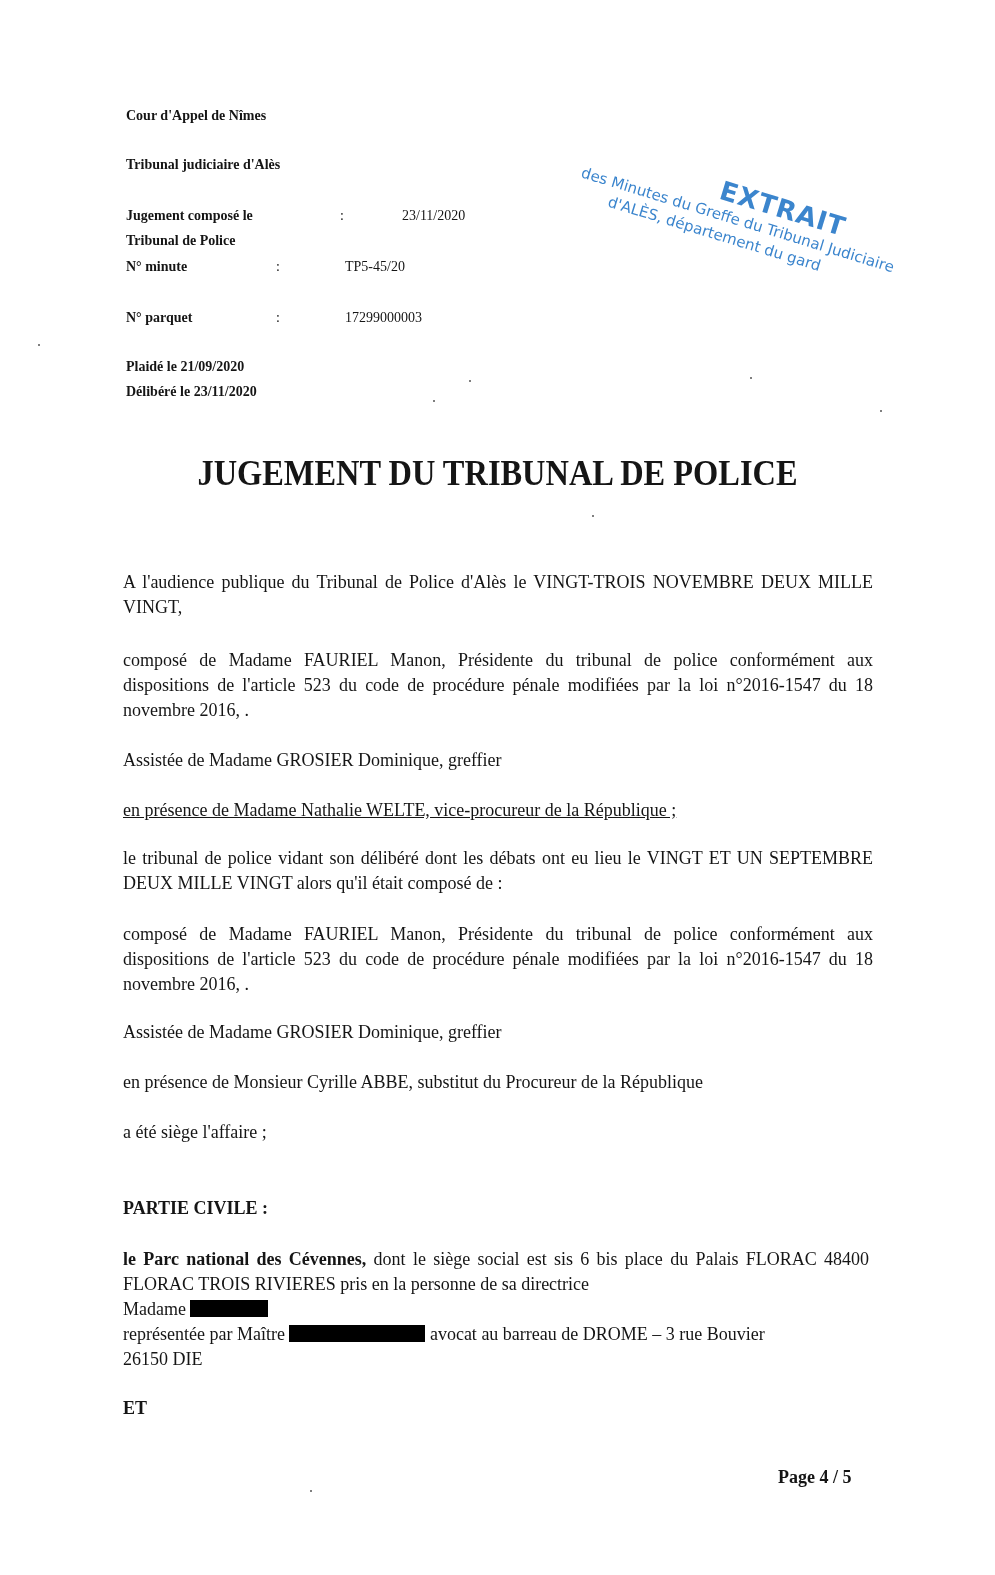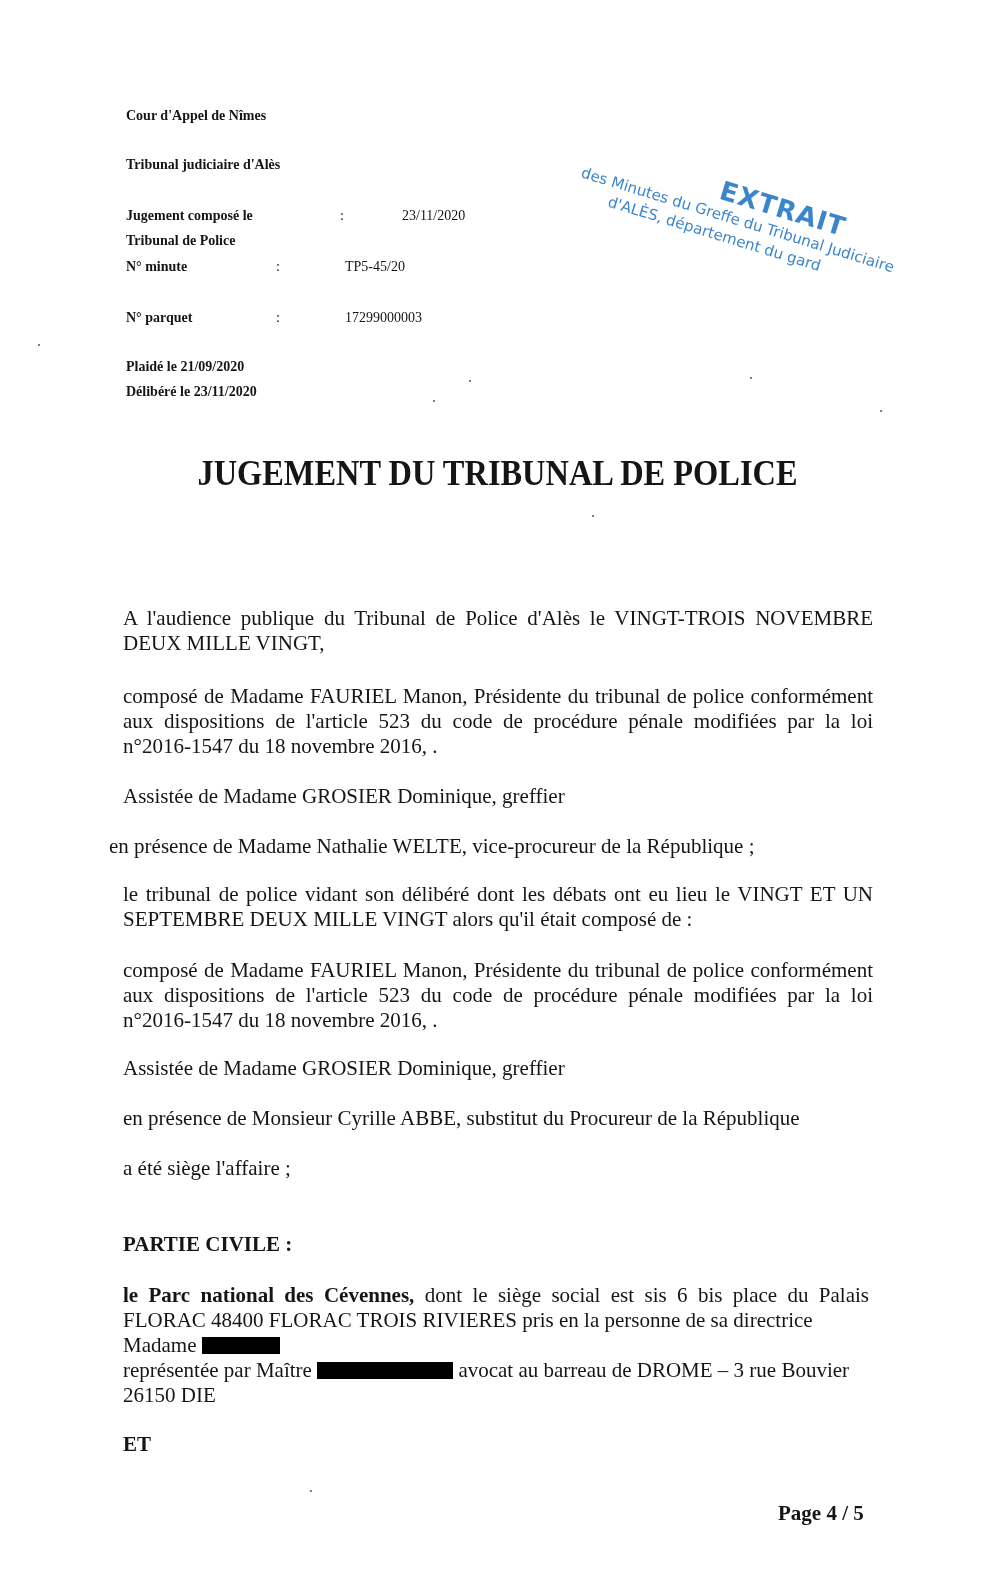--- a/index.html
+++ b/index.html
@@ -4,21 +4,21 @@
   <style>
     html, body { margin: 0; padding: 0; background: #ffffff; }
     body {
       width: 995px; height: 1575px; position: relative; overflow: hidden;
       font-family: "Liberation Serif", serif; color: #151515;
     }
     .abs { position: absolute; }
     .b { font-weight: bold; }
     .hdr { font-size: 14px; font-weight: bold; line-height: 24px; white-space: nowrap; }
     .val { font-weight: normal; }
-    .body-text { font-size: 21px; line-height: 25px; margin-top: 36px; }
+    .body-text { font-size: 18px; line-height: 25px; }
     .just { text-align: justify; text-align-last: left; }
     .title {
       left: 0; width: 995px; top: 452px; text-align: center;
       font-size: 36px; font-weight: bold; letter-spacing: 0px;
       transform: scaleX(0.9); transform-origin: center;
     }
     .redact { display: inline-block; background: #000; height: 17px; vertical-align: -2px; }
     .stamp {
       left: 560px; top: 160px; width: 380px; height: 180px;
       transform: rotate(17deg); transform-origin: 40% 40%;
@@ -57,21 +57,21 @@
   <div class="extrait">EXTRAIT</div>
   <div class="l1">des Minutes du Greffe du Tribunal Judiciaire</div>
   <div class="l2">d'ALÈS, département du gard</div>
 </div>
 
 <div class="abs title">JUGEMENT DU TRIBUNAL DE POLICE</div>
 
 <div class="abs body-text just" style="left:123px; top:570px; width:750px;">A l'audience publique du Tribunal de Police d'Alès le VINGT-TROIS NOVEMBRE DEUX MILLE VINGT,</div>
 <div class="abs body-text just" style="left:123px; top:648px; width:750px;">composé de Madame FAURIEL Manon, Présidente du tribunal de police conformément aux dispositions de l'article 523 du code de procédure pénale modifiées par la loi n°2016-1547 du 18 novembre 2016,     .</div>
 <div class="abs body-text" style="left:123px; top:748px; width:750px;">Assistée de Madame GROSIER Dominique, greffier</div>
-<div class="abs body-text" style="left:109px; top:798px; width:750px;">en présence de Madame Nathalie WELTE, vice-procureur de la République ;</div>
+<div class="abs body-text" style="left:123px; top:798px; width:750px;text-decoration:underline;">en présence de Madame Nathalie WELTE, vice-procureur de la République ;</div>
 <div class="abs body-text just" style="left:123px; top:846px; width:750px;">le tribunal de police vidant son délibéré dont les débats ont eu lieu le VINGT ET UN SEPTEMBRE DEUX MILLE VINGT alors qu'il était composé de :</div>
 <div class="abs body-text just" style="left:123px; top:922px; width:750px;">composé de Madame FAURIEL Manon, Présidente du tribunal de police conformément aux dispositions de l'article 523 du code de procédure pénale modifiées par la loi n°2016-1547 du 18 novembre 2016,     .</div>
 <div class="abs body-text" style="left:123px; top:1020px; width:750px;">Assistée de Madame GROSIER Dominique, greffier</div>
 <div class="abs body-text" style="left:123px; top:1070px; width:750px;">en présence de Monsieur Cyrille ABBE, substitut du Procureur de la République</div>
 <div class="abs body-text" style="left:123px; top:1120px; width:750px;">a été siège l'affaire ;</div>
 
 <div class="abs body-text b" style="left:123px; top:1196px;">PARTIE CIVILE :</div>
 
 <div class="abs body-text just" style="left:123px; top:1247px; width:746px;">
   <span class="b">le Parc national des Cévennes,</span><span> dont le siège social est sis 6 bis place du Palais FLORAC 48400 FLORAC TROIS RIVIERES  pris en la personne de sa directrice</span>

